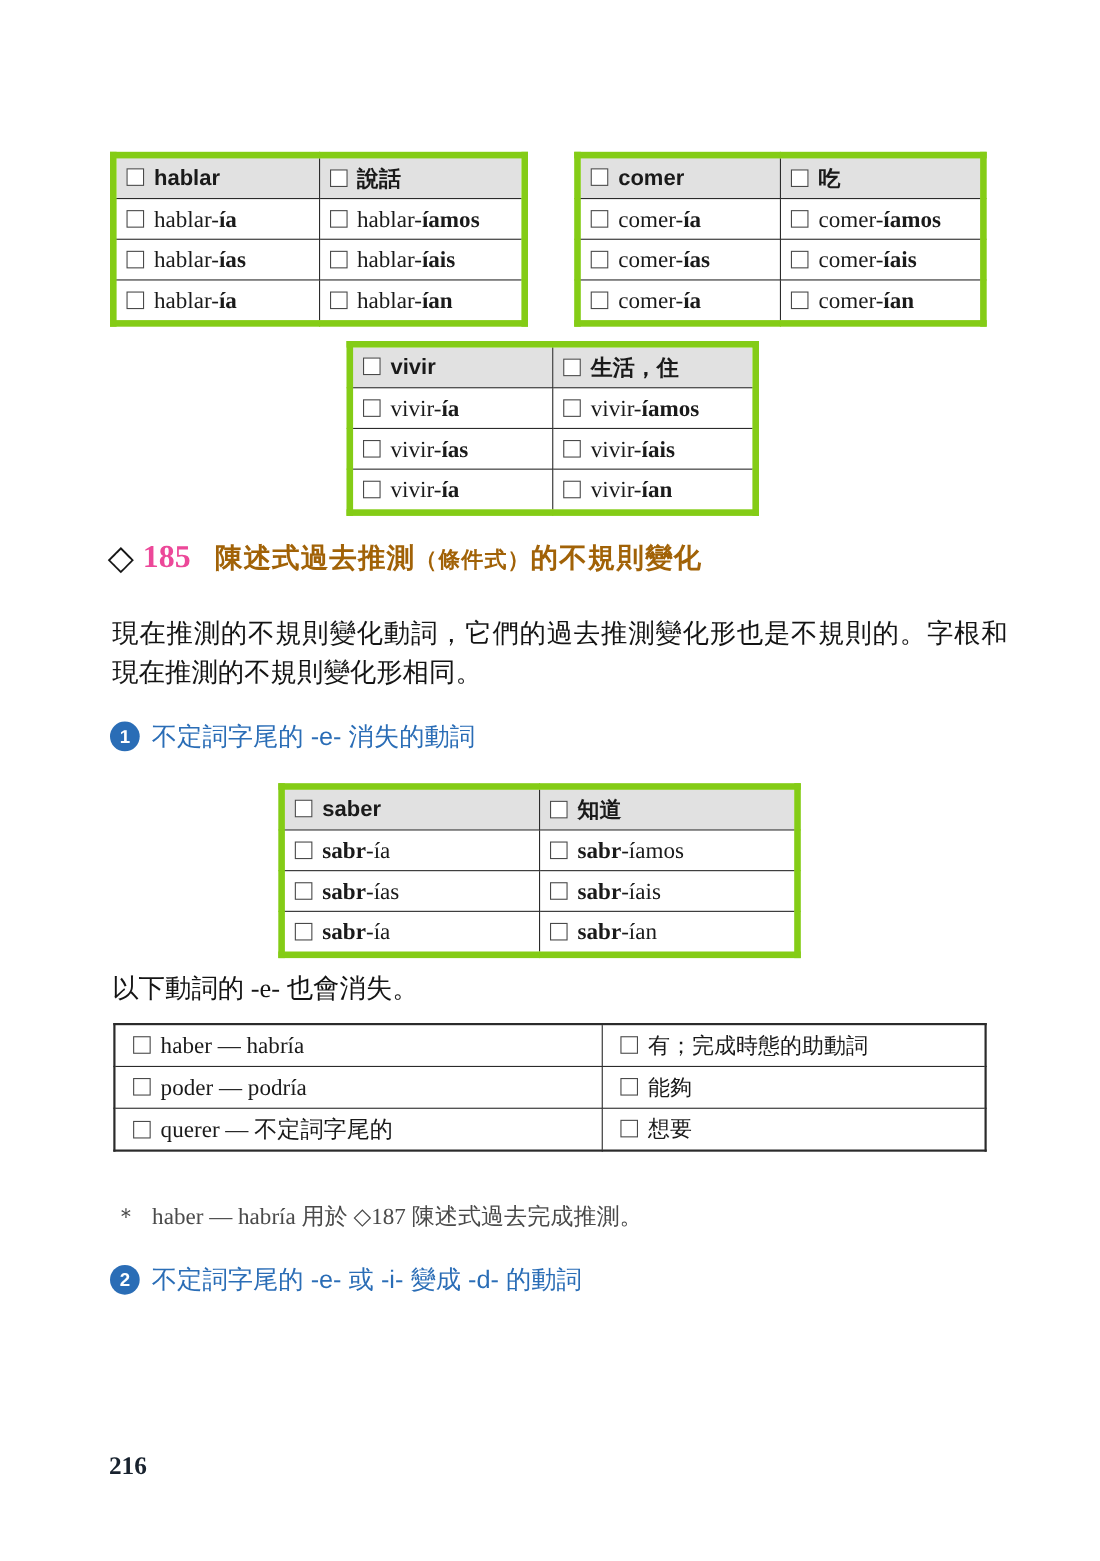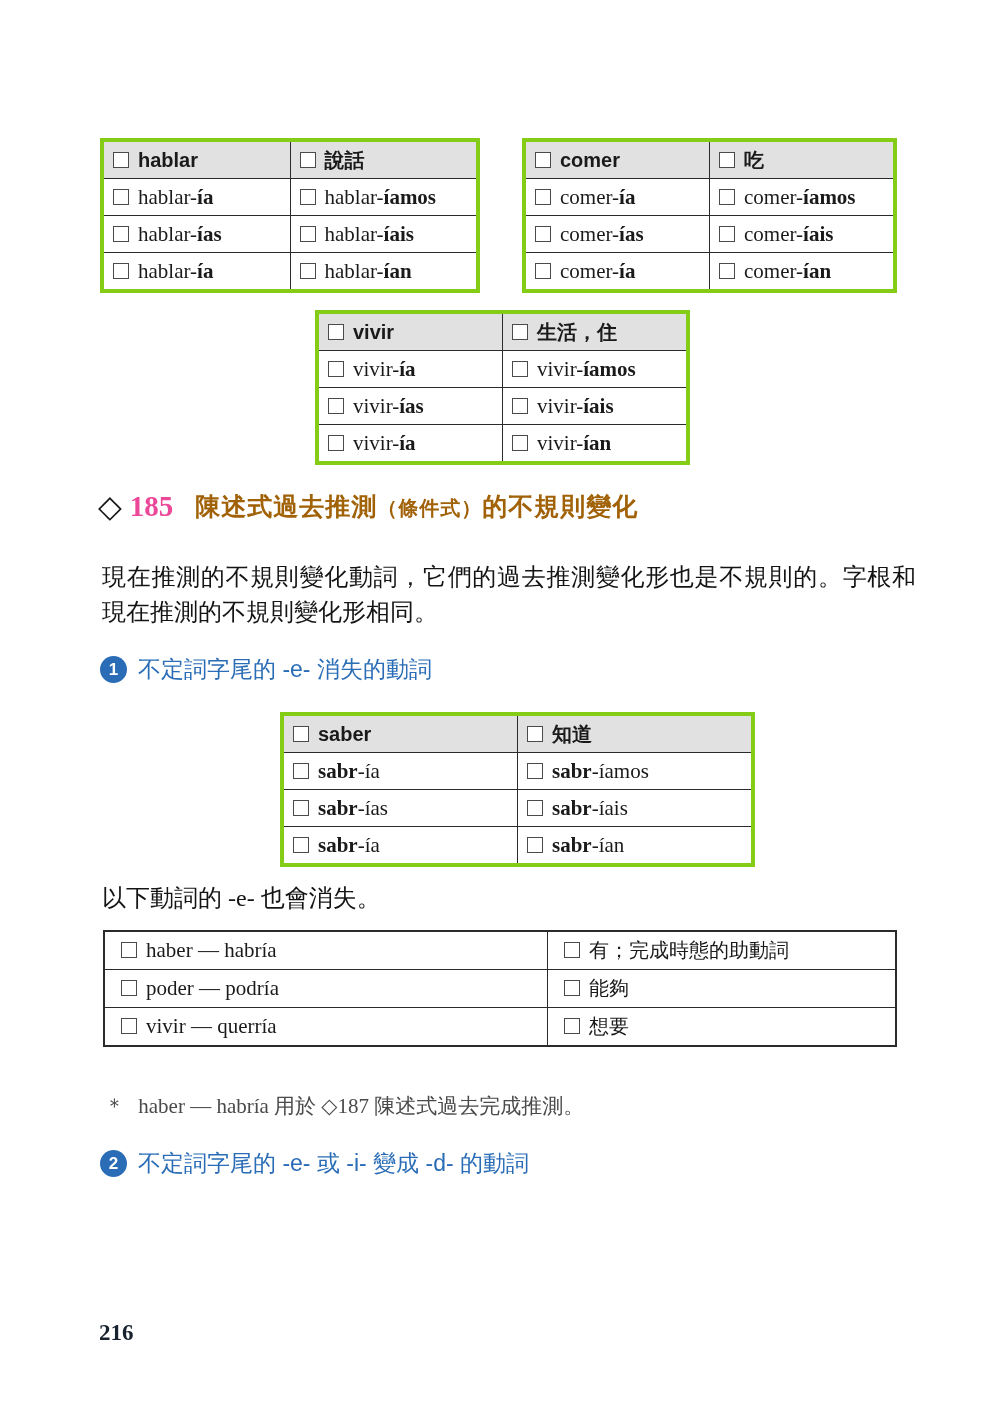--- a/index.html
+++ b/index.html
@@ -1,20 +1,20 @@
 <!DOCTYPE html>
 <html><head>
 <meta charset="utf-8">
 <style>
   html,body{margin:0;padding:0;background:#fff;}
   .page{position:relative;width:1000px;height:1419px;background:#ffffff;overflow:hidden;
         font-family:"Liberation Serif","DejaVu Serif",serif;color:#1a1a1a;}
 
   
-  table.conj{position:absolute;border-collapse:collapse;table-layout:fixed;border:4px solid #84cc16;background:#fff;}
+  table.conj{position:absolute;border-collapse:collapse;table-layout:fixed;border:6px solid #84cc16;background:#fff;}
   table.conj td{border:1px solid #2b2b2b;height:36px;padding:0 9px;font-size:21px;white-space:nowrap;overflow:hidden;}
   table.conj tr.hdr td{background:#e1e1e1;font-family:"Liberation Sans","DejaVu Sans",sans-serif;font-weight:bold;font-size:20px;}
   .bold-end .end{font-weight:bold;}
   .bold-stem .stem{font-weight:bold;}
 
   
   .cb{display:inline-block;width:14px;height:14px;border:1.5px solid #4a4a4a;background:#fff;
       margin-right:9px;vertical-align:-1px;}
 
   
@@ -121,21 +121,21 @@
     <span class="sec-title"><span>陳述式過去推測</span><span class="paren">（條件式）</span><span>的不規則變化</span></span>
   </div>
 
   <div class="intro">現在推測的不規則變化動詞，它們的過去推測變化形也是不規則的。字根和現在推測的不規則變化形相同。</div>
 
   <div class="subsec" style="left:100px;top:654px;">
     <span class="numcircle">1</span>
     <span>不定詞字尾的 -e- 消失的動詞</span>
   </div>
 
-  <table class="conj bold-stem" style="left:280px;top:712px;width:475px;">
+  <table class="conj bold-stem" style="left:253px;top:712px;width:475px;">
     <tbody>
         <tr class="hdr">
       <td><span class="cb"></span><span>saber</span></td>
       <td><span class="cb"></span><span>知道</span></td>
     </tr>
     <tr>
       <td><span class="cb"></span><span class="stem">sabr</span><span class="end">-ía</span></td>
       <td><span class="cb"></span><span class="stem">sabr</span><span class="end">-íamos</span></td>
     </tr>
     <tr>
@@ -159,21 +159,21 @@
     <tbody>
         <tr>
       <td><span class="cb"></span><span>haber — habría</span></td>
       <td class="zh"><span class="cb"></span><span>有；完成時態的助動詞</span></td>
     </tr>
     <tr>
       <td><span class="cb"></span><span>poder — podría</span></td>
       <td class="zh"><span class="cb"></span><span>能夠</span></td>
     </tr>
     <tr>
-      <td><span class="cb"></span><span>vivir — querría</span></td>
+      <td><span class="cb"></span><span>querer — 不定詞字尾的</span></td>
       <td class="zh"><span class="cb"></span><span>想要</span></td>
     </tr>
   </tbody>
     </table>
 
   <div class="footnote">
     <span class="marker">＊</span>
     <span>haber — habría 用於 ◇187 陳述式過去完成推測。</span>
   </div>
 

